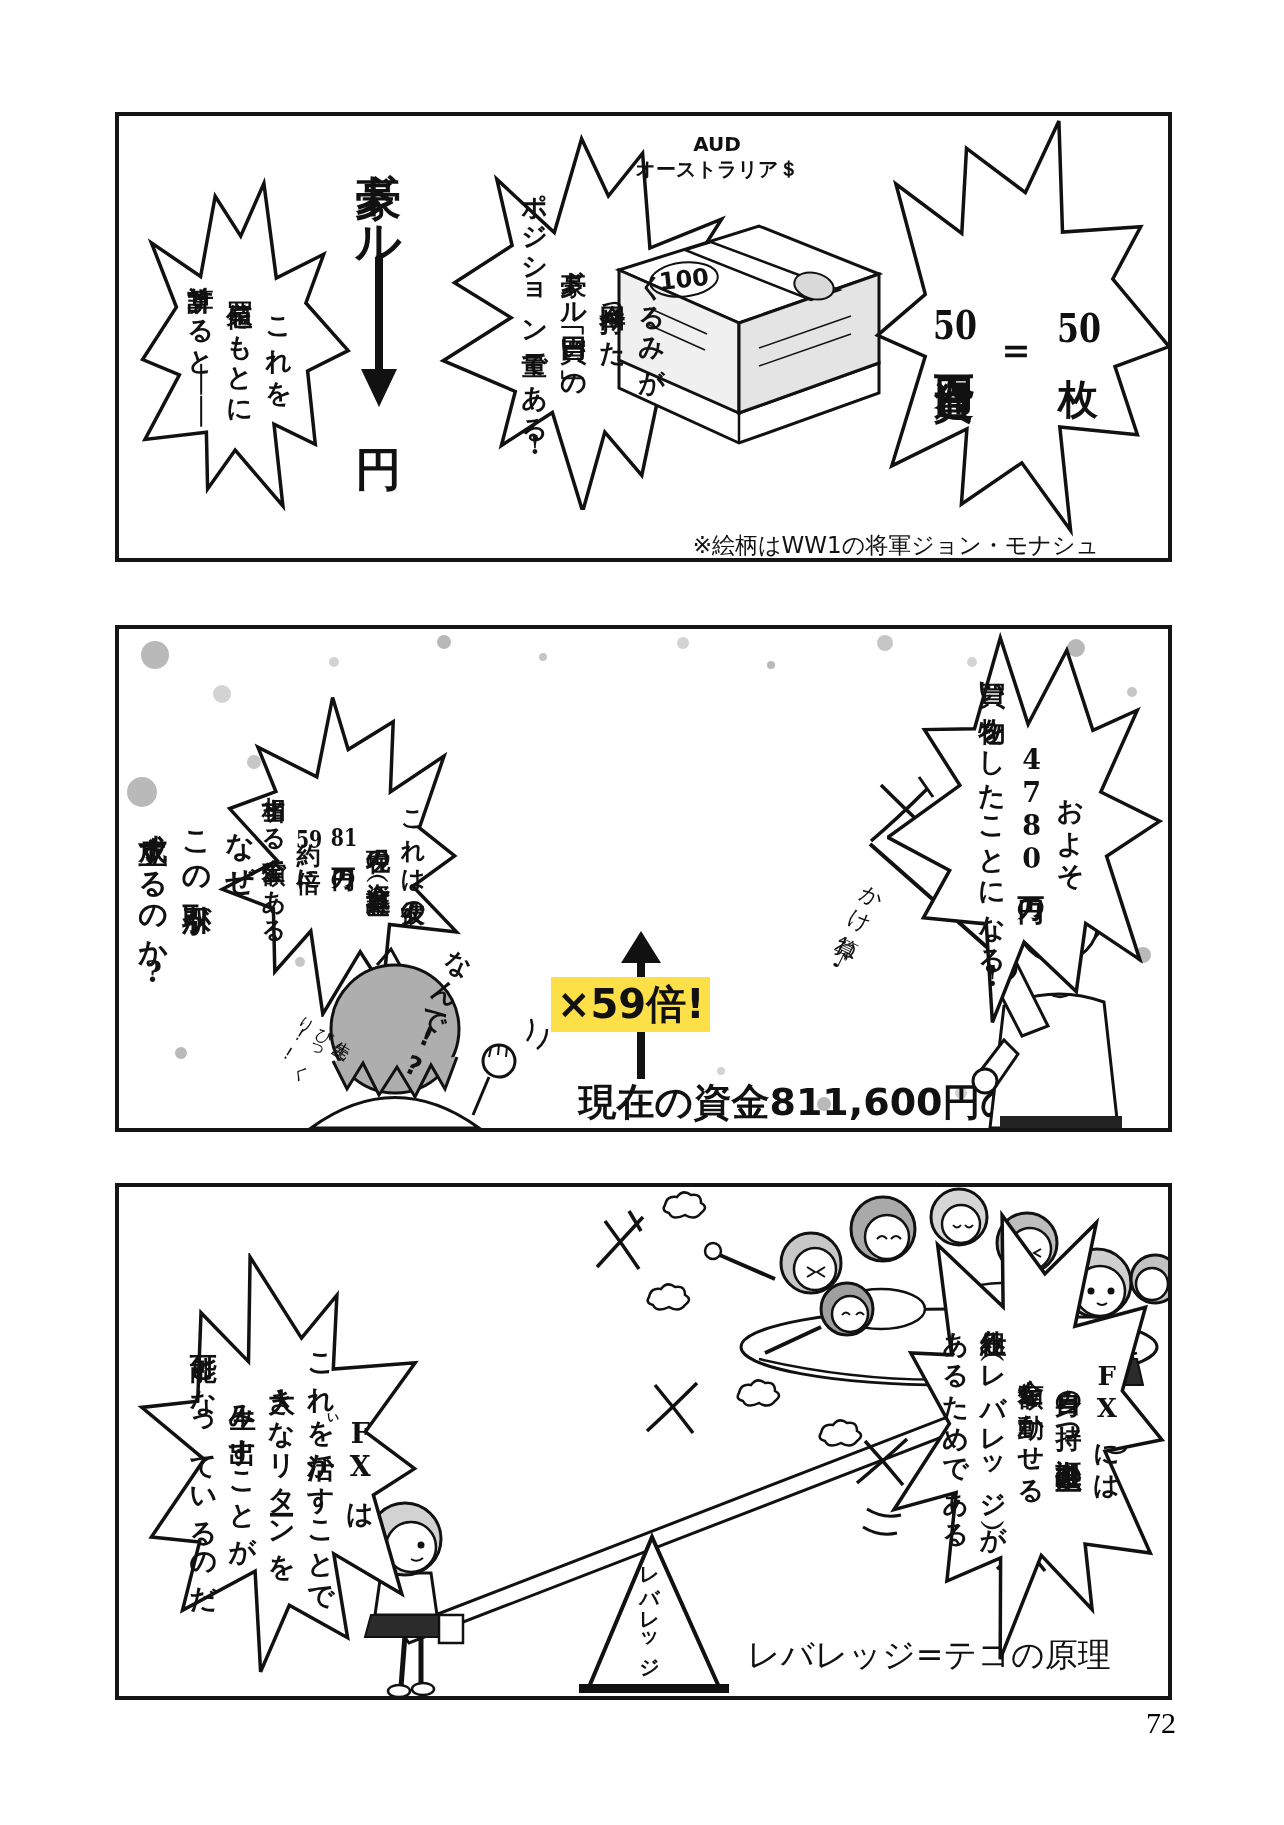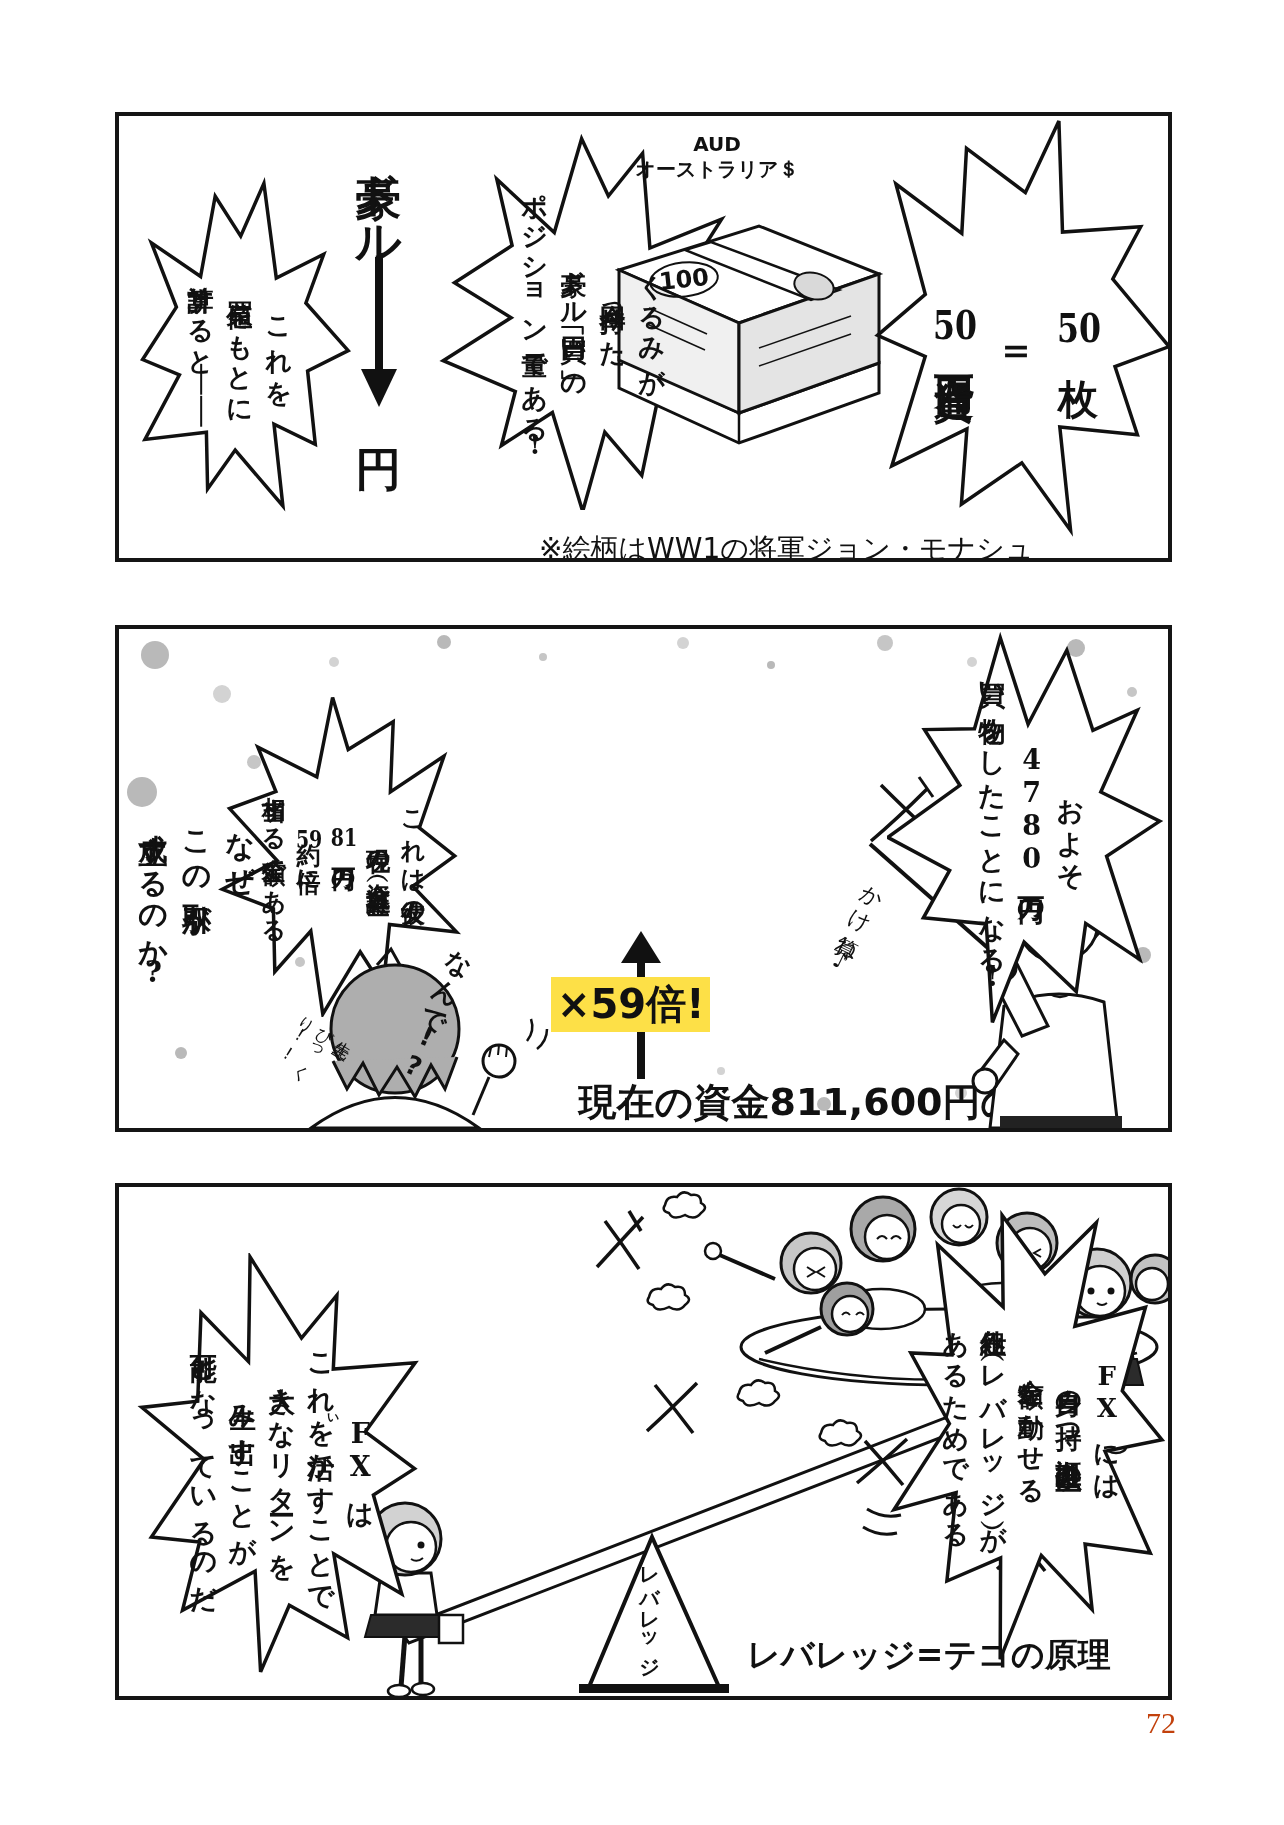--- a/index.html
+++ b/index.html
@@ -88,21 +88,21 @@
 
     <div class="burst" style="left:738px;top:-4px;width:319px;height:432px;">
       <svg class="burst-bg" viewBox="0 0 319 432" preserveAspectRatio="none">
           <polygon fill="#fff" stroke="#111" stroke-width="3.5" points="312.1,234.6 258.0,254.6 280.4,322.8 202.8,315.0 213.6,418.5 164.8,350.8 104.4,392.2 109.9,316.9 34.8,353.8 68.2,244.5 20.5,223.3 68.3,182.4 38.9,72.0 104.8,121.4 109.5,36.4 168.4,80.6 201.9,9.1 205.5,120.1 283.7,114.7 255.8,167.0"></polygon>
         </svg>
       <div class="vt serifb" style="font-size:40px;line-height:1.55;"><span class="tcy">50</span>枚
 　＝
 <span class="tcy">50</span>万円通貨</div>
     </div>
 
-    <div class="abs caption" style="left:420px;top:414px;width:560px;font-size:28px;">※絵柄はWW1の将軍ジョン・モナシュ</div>
+    <div class="abs caption" style="left:420px;top:414px;width:560px;text-align:right;font-size:23px;">※絵柄はWW1の将軍ジョン・モナシュ</div>
   </div>
 
   <div class="panel" style="left:115px;top:625px;width:1057px;height:507px;">
 
     <div class="dot" style="left:22px;top:12px;width:28px;height:28px;background:#b9b9b9;"></div>
     <div class="dot" style="left:94px;top:56px;width:18px;height:18px;background:#d3d3d3;"></div>
     <div class="dot" style="left:8px;top:148px;width:30px;height:30px;background:#b9b9b9;"></div>
     <div class="dot" style="left:128px;top:126px;width:14px;height:14px;background:#c6c6c6;"></div>
     <div class="dot" style="left:210px;top:28px;width:10px;height:10px;background:#d3d3d3;"></div>
     <div class="dot" style="left:318px;top:6px;width:14px;height:14px;background:#b9b9b9;"></div>
@@ -283,21 +283,21 @@
       <g fill="#fff" stroke="#111" stroke-width="2.5">
         <path d="M546 18 q2 -10 12 -8 q6 -8 14 -2 q10 -2 10 8 q8 4 0 10 q-6 8 -16 2 q-12 6 -16 -2 q-8 -2 -4 -8 Z"></path>
         <path d="M530 110 q2 -10 12 -8 q6 -8 14 -2 q10 -2 10 8 q8 4 0 10 q-6 8 -16 2 q-12 6 -16 -2 q-8 -2 -4 -8 Z"></path>
         <path d="M620 206 q2 -10 12 -8 q6 -8 14 -2 q10 -2 10 8 q8 4 0 10 q-6 8 -16 2 q-12 6 -16 -2 q-8 -2 -4 -8 Z"></path>
         <path d="M702 246 q2 -10 12 -8 q6 -8 14 -2 q10 -2 10 8 q8 4 0 10 q-6 8 -16 2 q-12 6 -16 -2 q-8 -2 -4 -8 Z"></path>
       </g>
     </svg>
 
     <div class="abs vt gothb" style="left:520px;top:366px;height:128px;font-size:20px;line-height:1.1;letter-spacing:0;">レバレッジ</div>
 
-    <div class="abs caption" style="left:628px;top:446px;width:400px;font-size:33px;font-weight:700;">レバレッジ=テコの原理</div>
+    <div class="abs caption" style="left:628px;top:446px;width:400px;font-size:33px;font-weight:400;">レバレッジ=テコの原理</div>
 
     <div class="burst" style="left:12px;top:66px;width:302px;height:428px;">
       <svg class="burst-bg" viewBox="0 0 302 428" preserveAspectRatio="none">
           <polygon fill="#fff" stroke="#111" stroke-width="3.5" points="283.6,215.6 242.4,242.0 270.8,341.1 202.8,300.8 216.6,384.8 158.3,352.3 129.6,418.9 124.1,318.1 51.5,357.3 68.5,289.1 20.4,284.0 73.2,206.3 10.8,154.4 66.7,148.2 70.0,59.7 117.5,108.6 119.1,4.0 170.5,85.1 205.9,42.2 202.3,116.0 284.2,109.8 234.4,178.8"></polygon>
         </svg>
       <div class="vt serifb" style="font-size:27px;line-height:1.45;">FXは
 これを活かすことで
 大きなリターンを
 生み出すことが
 可能となっているのだ</div>
@@ -310,14 +310,14 @@
           <polygon fill="#fff" stroke="#111" stroke-width="3.5" points="277.0,250.8 220.0,262.4 265.3,364.1 200.1,355.0 207.1,420.5 156.3,366.4 115.2,470.2 115.6,368.9 61.9,392.0 71.1,303.6 9.0,320.7 64.4,234.7 25.8,164.0 66.6,165.8 52.6,55.7 118.1,117.8 117.1,26.2 159.9,84.8 211.4,33.7 189.9,137.3 260.5,118.2 237.3,201.8"></polygon>
         </svg>
       <div class="vt serifb" style="font-size:26px;line-height:1.45;">FXには
 自身の持つ証拠金以上の
 金額を動かせる
 仕組み︵レバレッジ︶が
 あるためである</div>
     </div>
   </div>
 
-  <div class="abs" style="left:1146px;top:1706px;font-family:'Liberation Serif','DejaVu Serif',serif;font-size:30px;color:#c2410c;">72</div>
+  <div class="abs" style="left:1146px;top:1706px;font-family:'Liberation Serif','DejaVu Serif',serif;font-size:30px;color:#000000;">72</div>
 </div>
 
 </body></html>

